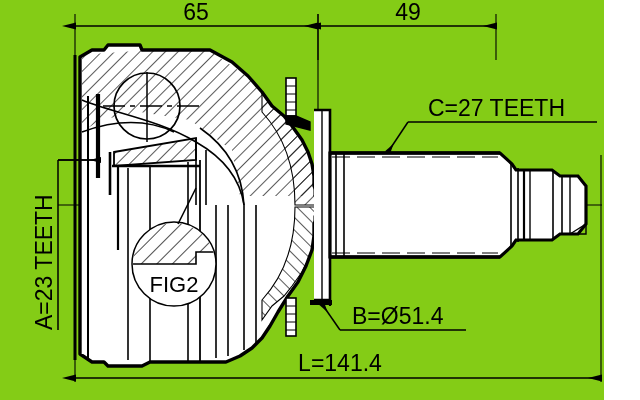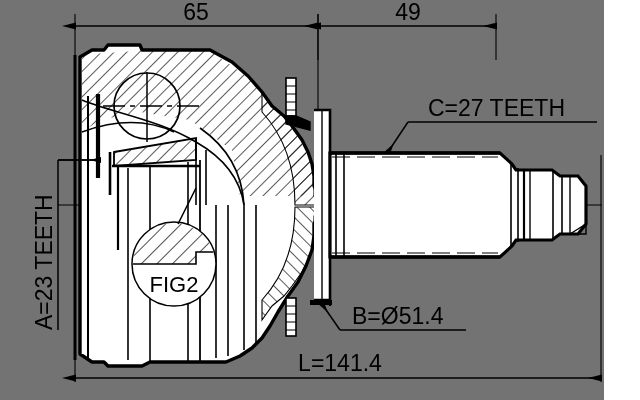--- a/index.html
+++ b/index.html
@@ -4,21 +4,21 @@
 <style>
   html, body {
     margin: 0;
     padding: 0;
     background: #ffffff;
   }
   #root {
     position: relative;
     width: 604px;
     height: 400px;
-    background: #737373;
+    background: #84cc16;
     font-family: "Liberation Sans", sans-serif;
     overflow: hidden;
   }
   #drawing {
     position: absolute;
     left: 0;
     top: 0;
     width: 640px;
     height: 400px;
   }

